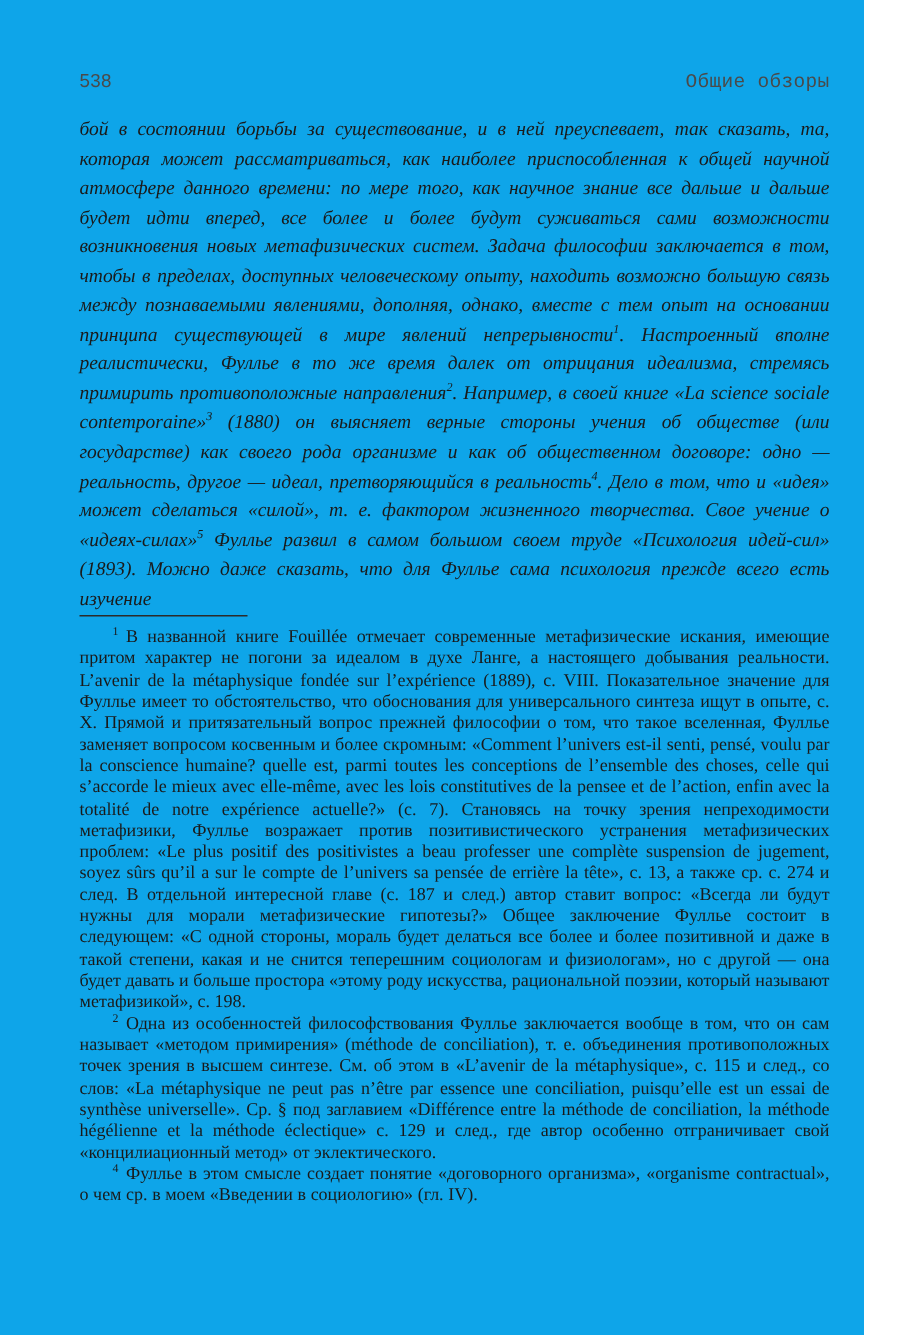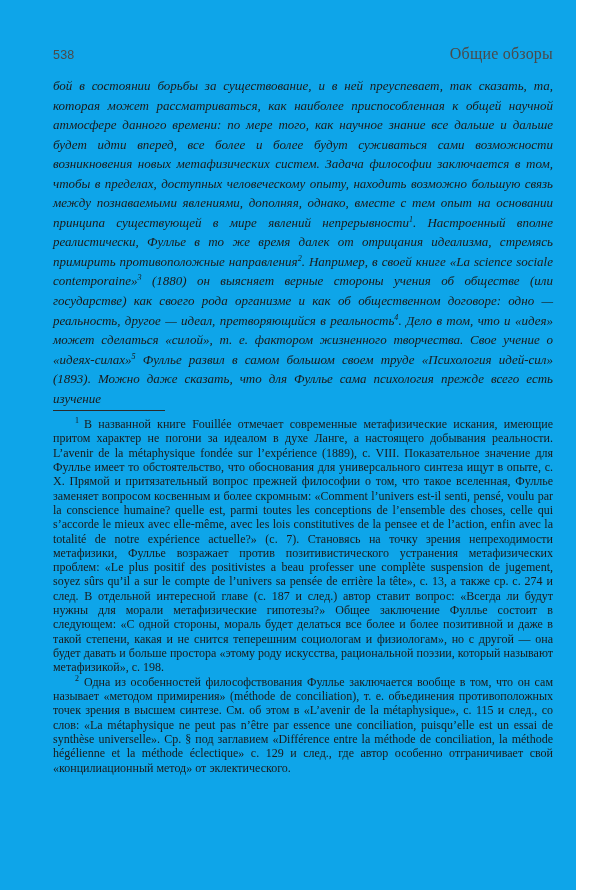--- a/index.html
+++ b/index.html
@@ -42,22 +42,22 @@
     letter-spacing: 0.2px;
   }
 
   .folio {
     font-family: "Liberation Sans", "DejaVu Sans", sans-serif;
     font-size: 12.5px;
     color: #4a4a4a;
   }
 
   .head-title {
-    font-family: Liberation Serif, serif;
-    font-size: 16px;
+    font-family: Liberation Mono, monospace;
+    font-size: 13px;
     color: #4a4a4a;
   }
 
   
   .body-block {
     position: absolute;
     left: 53px;
     top: 76px;
     width: 500px;
   }
@@ -138,17 +138,18 @@
 
   <div class="footnotes">
 
     <hr class="footnote-rule">
 
     <p><span class="fn-marker">1</span><span>В названной книге Fouillée отмечает современные метафизические искания, имеющие притом характер не погони за идеалом в духе Ланге, а настоящего добывания реальности. L’avenir de la métaphysique fondée sur l’expérience (1889), с. VIII. Показательное значение для Фуллье имеет то обстоятельство, что обоснования для универсального синтеза ищут в опыте, с. X. Прямой и притязательный вопрос прежней философии о том, что такое вселенная, Фуллье заменяет вопросом косвенным и более скромным: «Comment l’univers est-il senti, pensé, voulu par la conscience humaine? quelle est, parmi toutes les conceptions de l’ensemble des choses, celle qui s’accorde le mieux avec elle-même, avec les lois constitutives de la pensee et de l’action, enfin avec la totalité de notre expérience actuelle?» (с. 7). Становясь на точку зрения непреходимости метафизики, Фуллье возражает против позитивистического устранения метафизических проблем: «Le plus positif des positivistes a beau professer une complète suspension de jugement, soyez sûrs qu’il a sur le compte de l’univers sa pensée de errière la tête», с. 13, а также ср. с. 274 и след. В отдельной интересной главе (с. 187 и след.) автор ставит вопрос: «Всегда ли будут нужны для морали метафизические гипотезы?» Общее заключение Фуллье состоит в следующем: «С одной стороны, мораль будет делаться все более и более позитивной и даже в такой степени, какая и не снится теперешним социологам и физиологам», но с другой — она будет давать и больше простора «этому роду искусства, рациональной поэзии, который называют метафизикой», с. 198.</span></p>
 
     <p><span class="fn-marker">2</span><span>Одна из особенностей философствования Фуллье заключается вообще в том, что он сам называет «методом примирения» (méthode de conciliation), т. е. объединения противоположных точек зрения в высшем синтезе. См. об этом в «L’avenir de la métaphysique», с. 115 и след., со слов: «La métaphysique ne peut pas n’être par essence une conciliation, puisqu’elle est un essai de synthèse universelle». Ср. § под заглавием «Différence entre la méthode de conciliation, la méthode hégélienne et la méthode éclectique» с. 129 и след., где автор особенно отграничивает свой «концилиационный метод» от эклектического.</span></p>
 
 
+    <p><span class="fn-marker">4</span><span>Фуллье в этом смысле создает понятие «договорного организма», «organisme contractual», о чем ср. в моем «Введении в социологию» (гл. IV).</span></p>
 
 
   </div>
 
 </div>
 
 </body></html>

